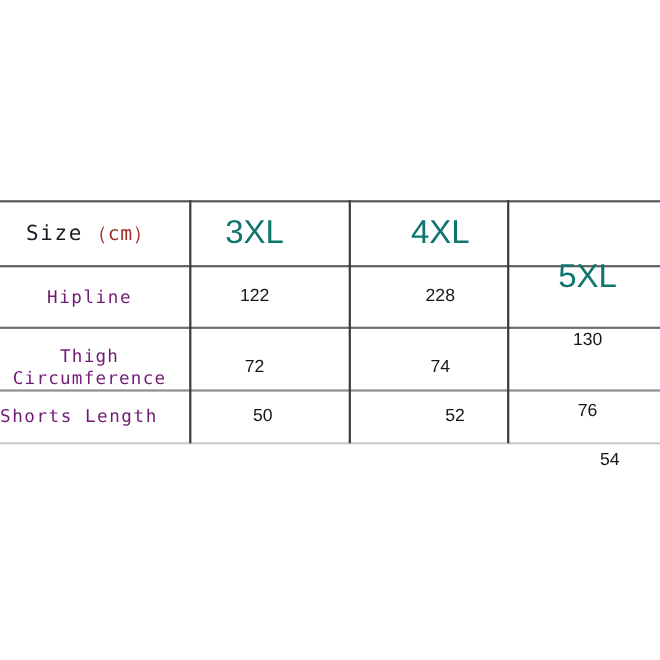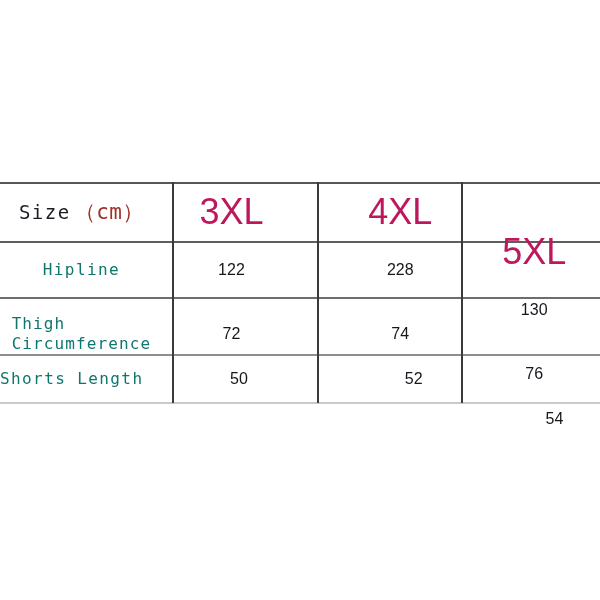--- a/index.html
+++ b/index.html
@@ -71,57 +71,58 @@
   .row.body1    { top: 61px;  height: 54px; }
   .row.body2    { top: 117px; height: 70px; }
   .row.body3    { top: 174px; height: 46px; gap: 48px; }
 
   .cell {
     display: flex;
     align-items: center;
     justify-content: center;
     box-sizing: border-box;
     height: 100%;
+    text-align: center;
   }
   .cell.label { width: 172px; }
   .cell.val   { width: 145px; }
   .cell.val.c1 { width: 145px; }
   .cell.val.c2 { width: 144px; margin-left: 32px; }
   .cell.val.c3 { width: 139px; margin-top: 40px; }
 
   
   .size-label {
     font-family: "DejaVu Sans Mono", monospace;
     font-size: 19px;
     letter-spacing: 1.5px;
     color: #1b1b23;
     white-space: nowrap;
   }
   .size-unit {
     font-family: "DejaVu Sans Mono", monospace;
-    font-size: 21px;
+    font-size: 18px;
     letter-spacing: 0.5px;
     color: #a03028;
     margin-left: 4px;
   }
   .size-name {
     font-family: "Liberation Sans", sans-serif;
-    font-size: 36px;
+    font-size: 30px;
     font-weight: 400;
     letter-spacing: 0px;
-    color: #be185d;
+    color: #0f766e;
     line-height: 1;
   }
 
   
   .row-label {
     font-family: "DejaVu Sans Mono", monospace;
     font-size: 16px;
     letter-spacing: 1.4px;
-    color: #0f766e;
+    color: #701a75;
     line-height: 1.35;
     white-space: nowrap;
   }
   .row-label.two-line {
     line-height: 1.25;
     letter-spacing: 1.1px;
   }
   .measure {
     font-family: "Liberation Sans", sans-serif;
     font-size: 16px;

